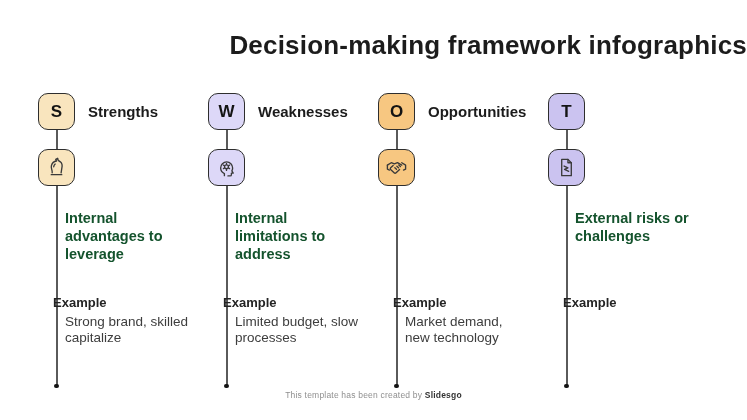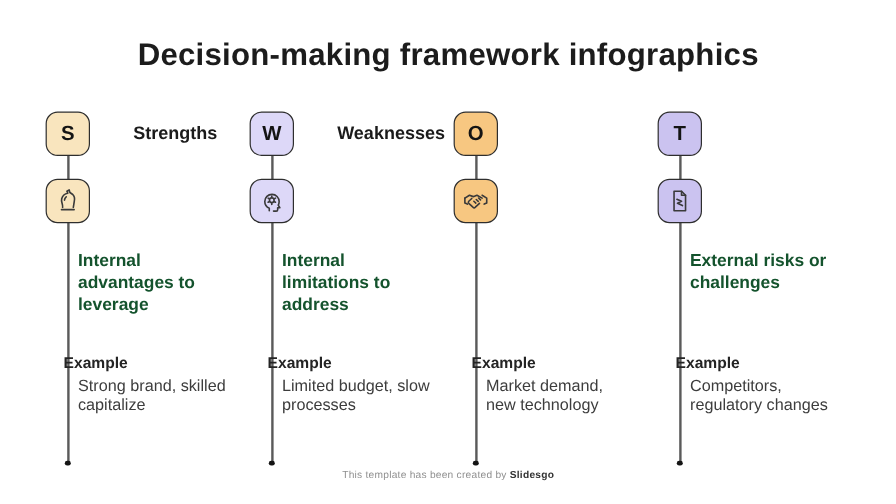--- a/index.html
+++ b/index.html
@@ -1,21 +1,21 @@
 <!DOCTYPE html>
 <html><head>
 <meta charset="utf-8">
 <style>
   html,body{margin:0;padding:0;}
   body{
     width:747px;height:420px;background:#ffffff;position:relative;overflow:hidden;
     font-family:"Liberation Sans","DejaVu Sans",sans-serif;
   }
   .title{
-    position:absolute;top:30px;left:0;width:747px;text-align:center;
+    position:absolute;top:30px;left:0;width:747px;text-align:right;
     font-size:26px;font-weight:800;color:#1c1c1c;letter-spacing:.2px;
   }
   .column{position:absolute;top:93px;width:170px;height:300px;}
   .col-s{left:38px;}
   .col-w{left:208px;}
   .col-o{left:378px;}
   .col-t{left:548px;}
   .vline{
     position:absolute;left:18px;top:37px;width:1.5px;height:255px;background:#5a5a5a;
   }
@@ -23,21 +23,21 @@
     content:"";position:absolute;left:-1.6px;bottom:-3px;width:4.5px;height:4.5px;border-radius:50%;background:#141414;
   }
   .badge{
     position:absolute;top:0;left:0;width:37px;height:37px;border-radius:10px;
     border:1.6px solid #2e2e2e;box-sizing:border-box;
     display:flex;align-items:center;justify-content:center;
     font-size:17px;font-weight:700;color:#141414;z-index:2;
   }
   .label{
     position:absolute;left:50px;top:0;height:37px;display:flex;align-items:center;
-    font-size:15px;font-weight:700;color:#1b1b1b;white-space:nowrap;margin-left:23px;
+    font-size:15px;font-weight:700;color:#1b1b1b;white-space:nowrap;
   }
   .icon-box{
     position:absolute;top:56px;left:0;width:37px;height:37px;border-radius:10px;
     border:1.6px solid #2e2e2e;box-sizing:border-box;
     display:flex;align-items:center;justify-content:center;z-index:2;
   }
   .icon-box svg{display:block;}
   .desc{
     position:absolute;left:27px;top:116px;width:120px;
     font-size:14.5px;font-weight:700;color:#14532d;line-height:1.25;
@@ -94,20 +94,21 @@
     </svg>
   </div>
   <div class="desc">Internal limitations to address</div>
   <div class="example-h">Example</div>
   <div class="example-t">Limited budget, slow processes</div>
 </div>
 
 <div class="column col-o">
   <div class="vline"></div>
   <div class="badge fill-o">O</div>
+  <div class="label">Opportunities</div>
   <div class="icon-box fill-o">
     <svg width="23" height="23" viewBox="0 0 24 24" fill="none" stroke="#3a3a3a" stroke-width="1.4" stroke-linecap="round" stroke-linejoin="round">
       <path d="M2.5 9.5L6.5 7l3.3 1.2L13 7l4.5 2.5"></path>
       <path d="M2.5 9.5v4.2l2.2 1M21.5 9.5L17.5 7M21.5 9.5v4.2l-2.2 1"></path>
       <path d="M8.5 9.8l-2.6 2.4c-.5.5-.5 1.3 0 1.8l3.6 3.4c.6.6 1.5.6 2.1 0l3.6-3.4"></path>
       <path d="M10.3 12.2l1.7 1.6M12.4 10.7l1.7 1.6M14.4 9.4l1.7 1.6"></path>
     </svg>
   </div>
   <div class="example-h">Example</div>
   <div class="example-t">Market demand, new technology</div>
@@ -118,16 +119,15 @@
   <div class="badge fill-t">T</div>
   <div class="icon-box fill-t">
     <svg width="23" height="23" viewBox="0 0 24 24" fill="none" stroke="#3a3a3a" stroke-width="1.4" stroke-linecap="round" stroke-linejoin="round">
       <path d="M7 3.5h6.5L17 7v13.5H7z"></path>
       <path d="M13.5 3.5V7H17"></path>
       <path d="M9.5 10.5l4 1.8-3.5 1.7 4.3 2"></path>
     </svg>
   </div>
   <div class="desc">External risks or challenges</div>
   <div class="example-h">Example</div>
-  <div class="example-t">Competitors, regulatory changes</div>
 </div>
 
 <div class="footer"><span>This template has been created by </span><b>Slidesgo</b></div>
 
 </body></html>

